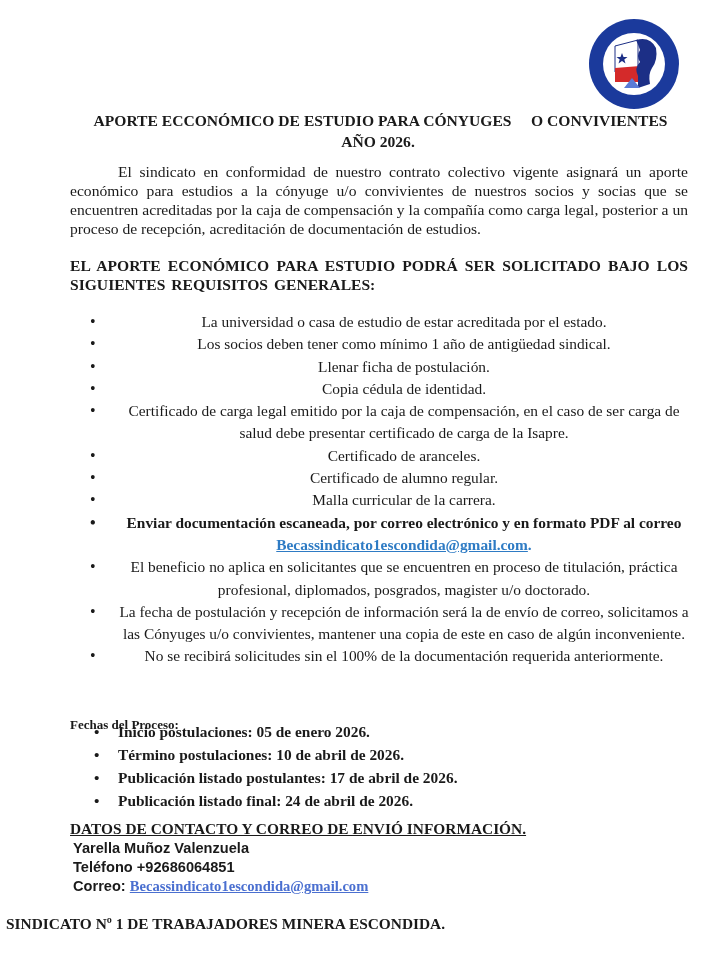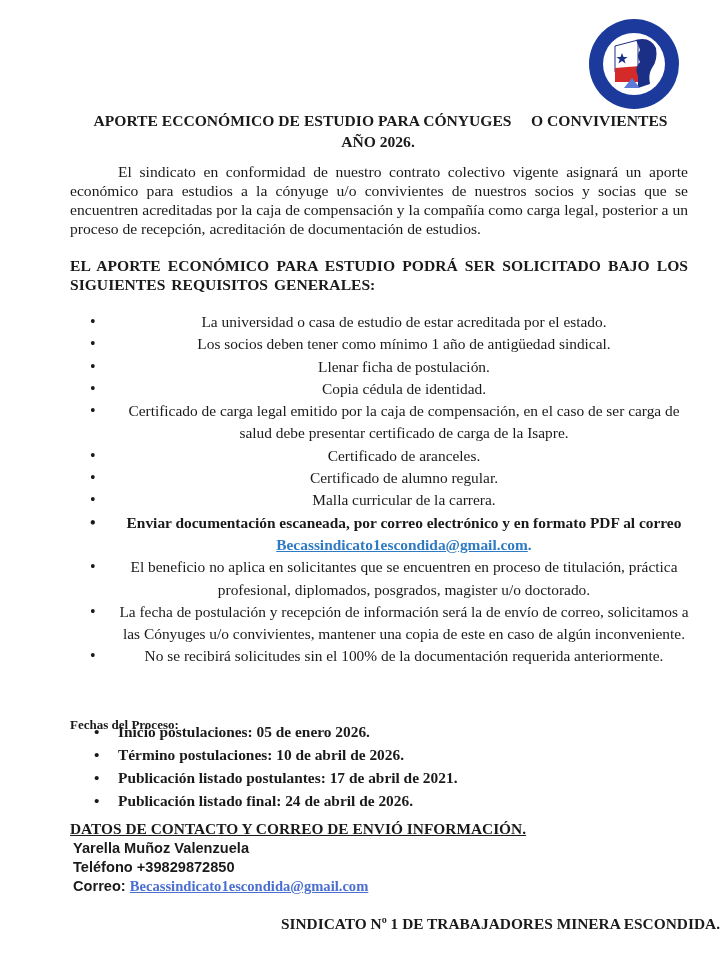--- a/index.html
+++ b/index.html
@@ -55,21 +55,21 @@
     position: absolute; left: 70px; top: 820px;
     font-weight: bold; font-size: 15.4px; text-decoration: underline;
   }
   .contact {
     position: absolute; left: 73px; top: 839px;
     font-weight: bold; font-size: 14.6px; line-height: 19px;
     font-family: "Liberation Sans", "DejaVu Sans", sans-serif;
   }
   .contact a.mail2 { color: #4a6fd0; text-decoration: underline; font-family: "Liberation Serif", serif; }
   .footer {
-    position: absolute; left: 0; top: 915px; width: 720px; text-align: right;
+    position: absolute; left: 0; top: 915px; width: 720px; text-align: left;
     font-weight: bold; font-size: 15.4px; padding-left: 6px; box-sizing: border-box;
   }
 </style>
 </head>
 <body>
 
 <div class="logo">
   <svg width="92" height="92" viewBox="0 0 92 92">
     <circle cx="46" cy="46" r="45" fill="#1b3a9c"></circle>
     <circle cx="46" cy="46" r="31" fill="#ffffff"></circle>
@@ -103,25 +103,25 @@
   <li>El beneficio no aplica en solicitantes que se encuentren en proceso de titulación, práctica profesional, diplomados, posgrados, magister u/o doctorado.</li>
   <li>La fecha de postulación y recepción de información será la de envío de correo, solicitamos a las Cónyuges u/o convivientes, mantener una copia de este en caso de algún inconveniente.</li>
   <li>No se recibirá solicitudes sin el 100% de la documentación requerida anteriormente.</li>
 </ul>
 
 <div class="dates-label">Fechas del Proceso:</div>
 
 <ul class="dates">
   <li>Inicio postulaciones: 05 de enero 2026.</li>
   <li>Término postulaciones: 10 de abril de 2026.</li>
-  <li>Publicación listado postulantes: 17 de abril de 2021.</li>
+  <li>Publicación listado postulantes: 17 de abril de 2026.</li>
   <li>Publicación listado final: 24 de abril de 2026.</li>
 </ul>
 
 <div class="contact-head">DATOS DE CONTACTO Y CORREO DE ENVIÓ INFORMACIÓN.</div>
 
 <div class="contact">
   <div>Yarella Muñoz Valenzuela</div>
-  <div>Teléfono +39829872850</div>
+  <div>Teléfono +92686064851</div>
   <div><span>Correo: </span><a class="mail2" href="#">Becassindicato1escondida@gmail.com</a></div>
 </div>
 
 <div class="footer">SINDICATO Nº 1 DE TRABAJADORES MINERA ESCONDIDA.</div>
 
 </body></html>

